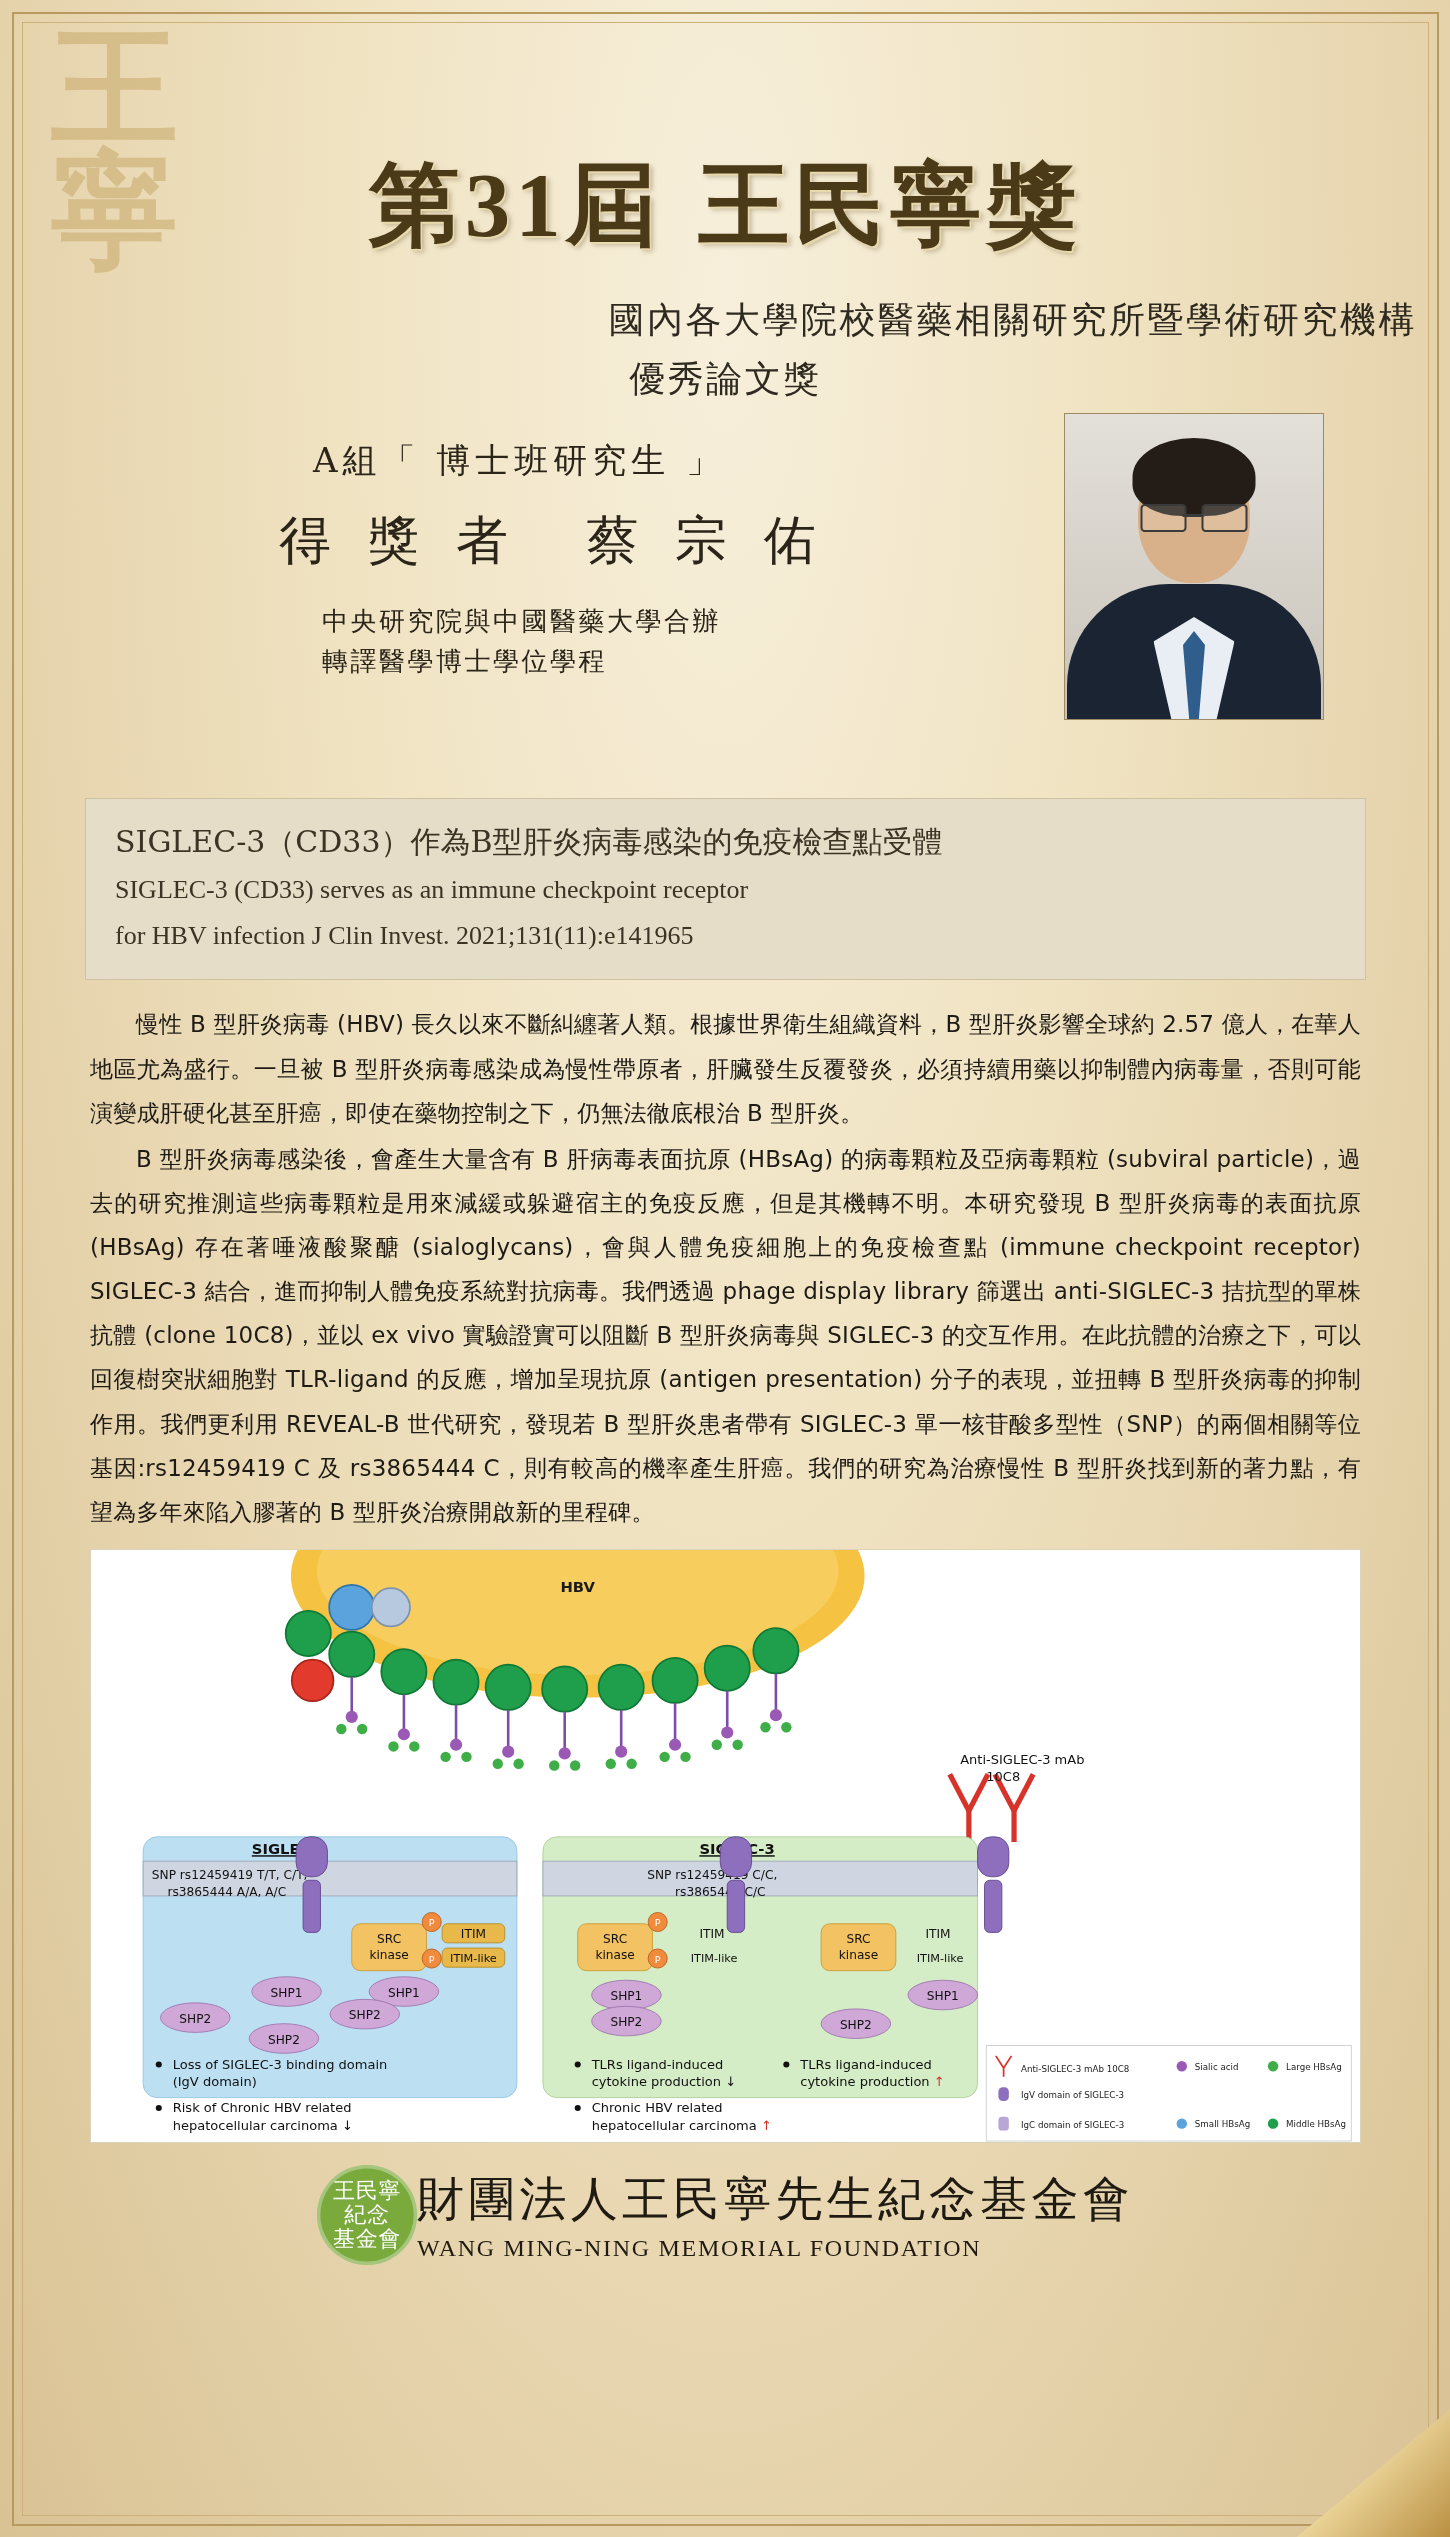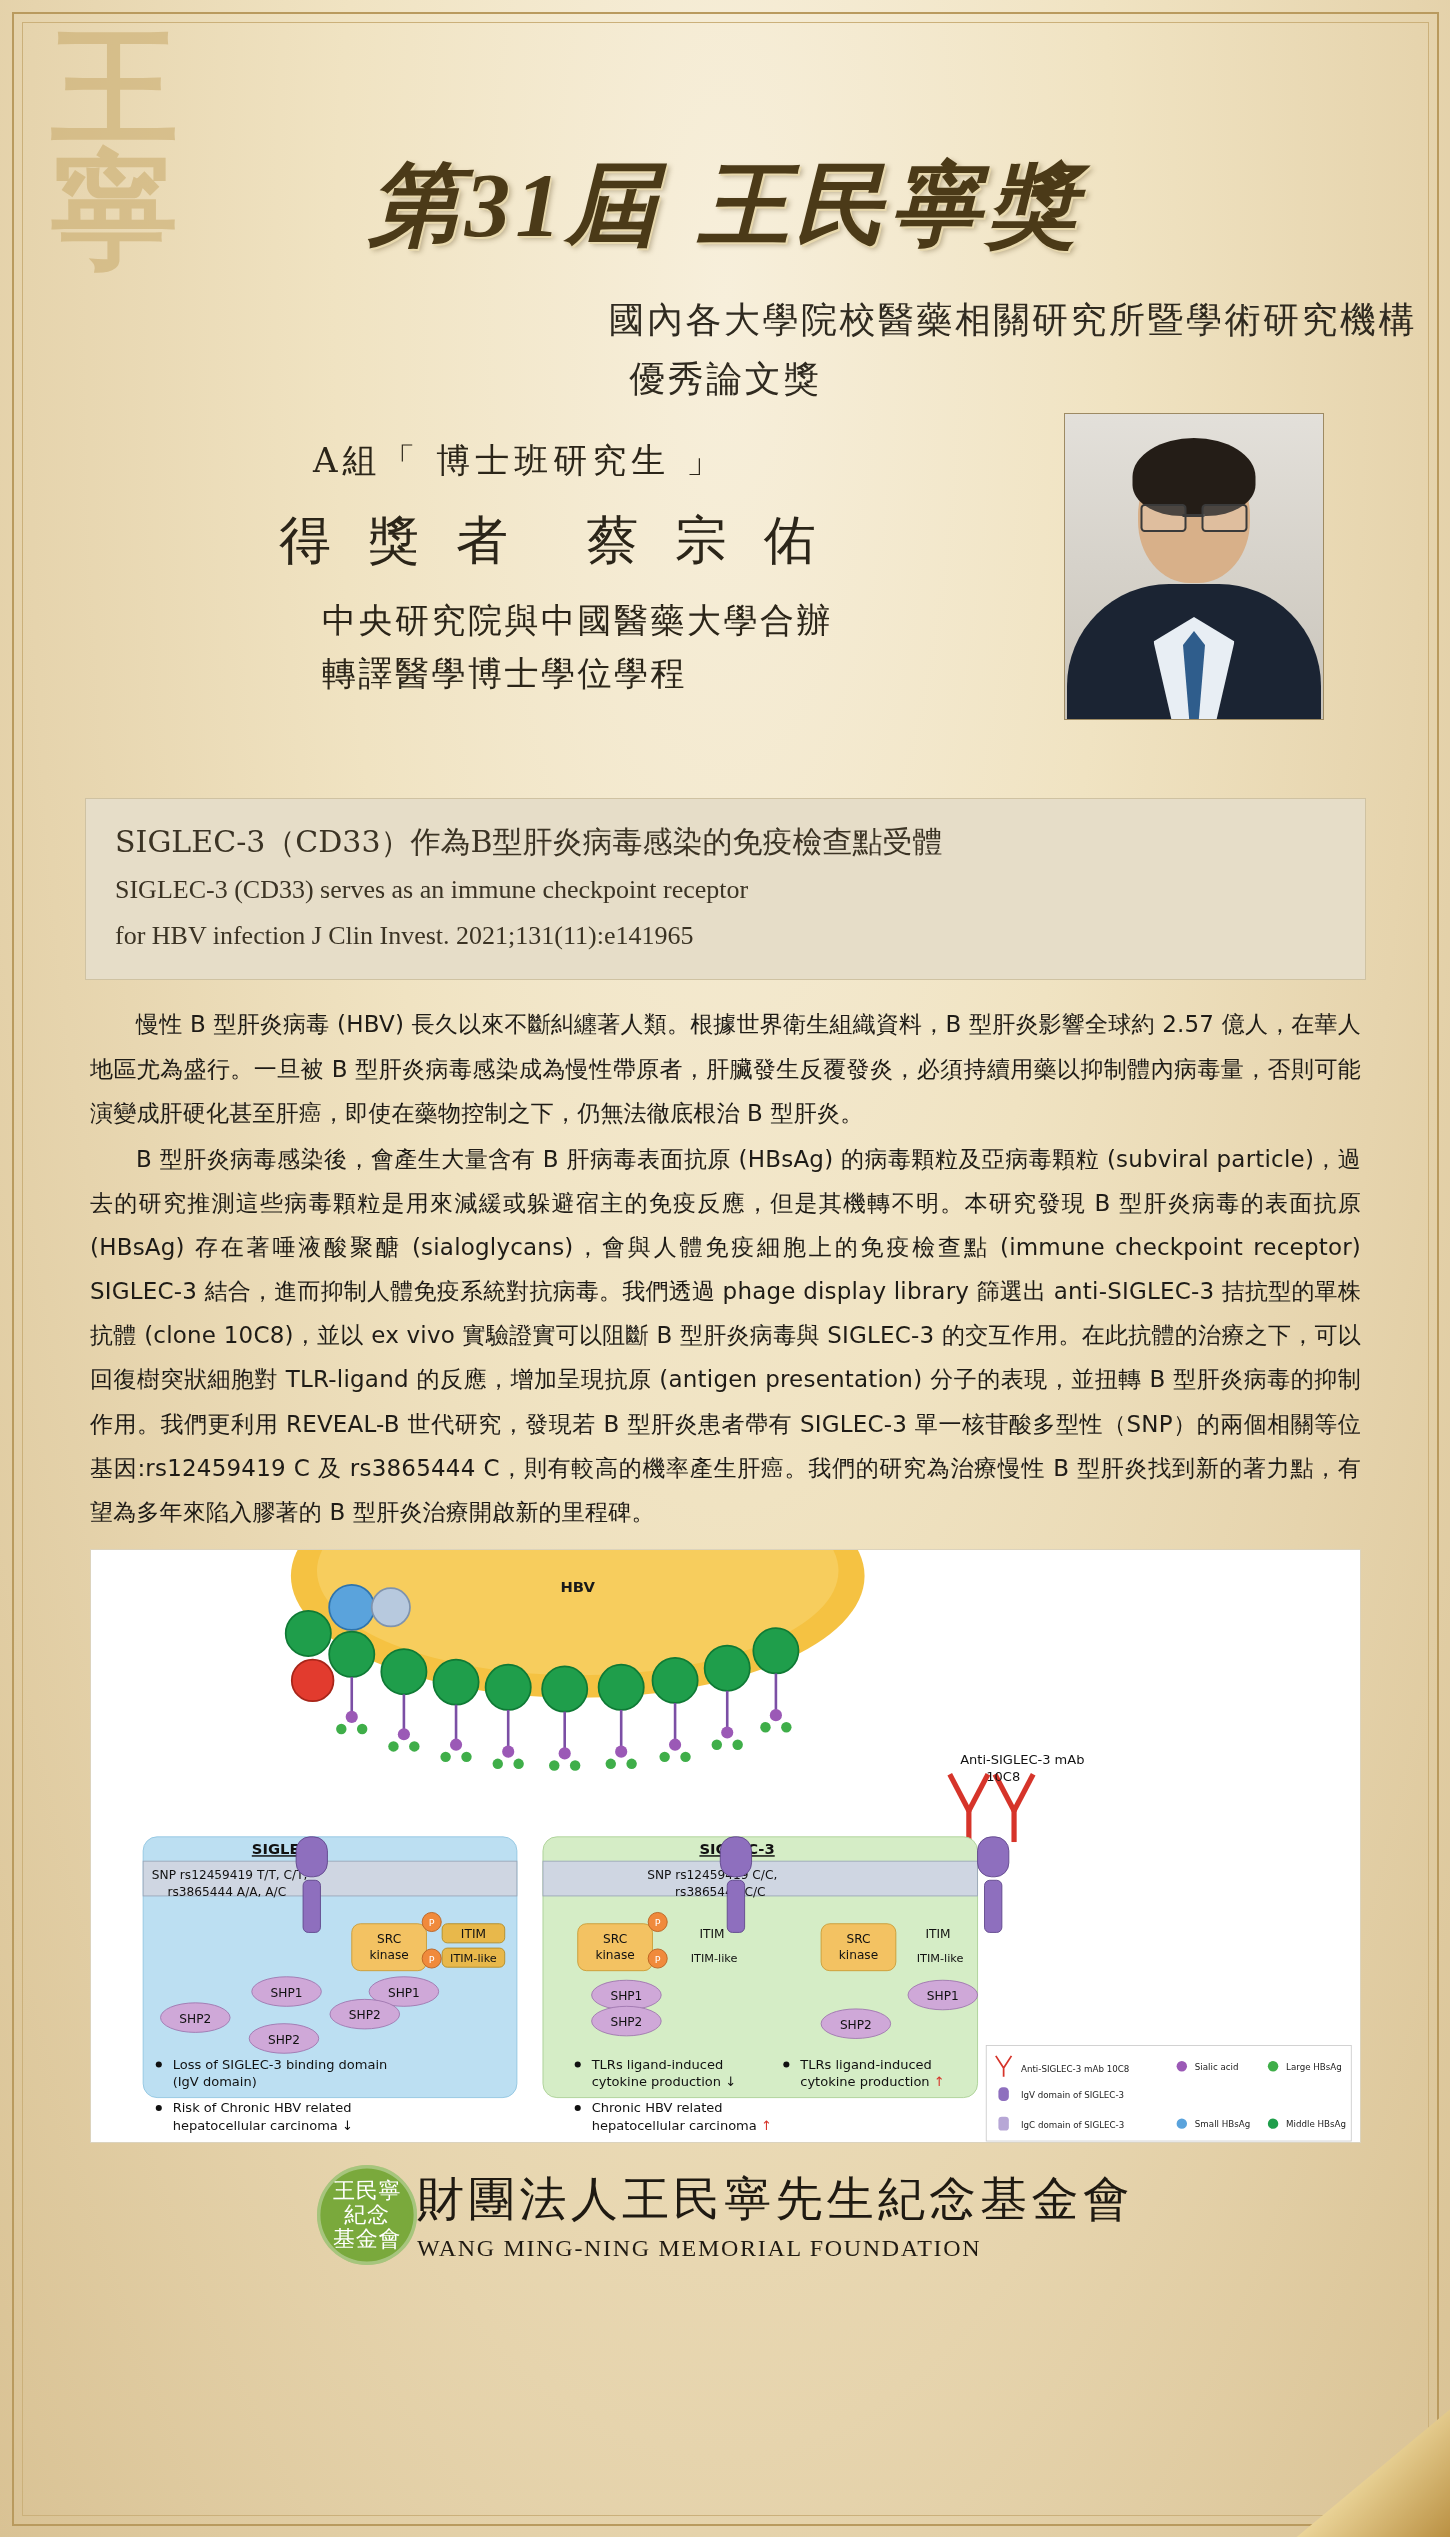--- a/index.html
+++ b/index.html
@@ -33,21 +33,20 @@
   .content{position:absolute;inset:34px;}
 
   .award-title{
     text-align:center;margin-top:110px;
     font-family:"DejaVu Serif", serif;
     font-weight:700;
     font-size:91px;
     letter-spacing:5px;
     color:#4b3a18;
     text-shadow:1.7px 1.7px 0 #e8d9ae, 3.4px 3.4px 5px rgba(90,70,30,.35);
-    font-style:italic;
   }
   .award-title .num{font-family:"Liberation Serif",serif;}
   .award-sub1{
     text-align:right;margin-top:29px;
     font-size:36px;letter-spacing:2.5px;color:#2f2a20;
     font-family:Liberation Mono, monospace;
   }
   .award-sub2{
     text-align:center;margin-top:10px;
     font-size:36px;letter-spacing:2.5px;color:#2f2a20;
@@ -62,22 +61,22 @@
     font-size:34px;letter-spacing:5px;color:#2b2519;
     font-family:"DejaVu Serif", serif;
   }
   .winner-line{
     margin-top:22px;text-align:left;padding-left:245px;
     font-size:52px;letter-spacing:10px;color:#2b2519;
     font-family:"DejaVu Serif", serif;
   }
   .winner-line .name{margin-left:42px;}
   .affil{
-    margin-top:18px;text-align:left;padding-left:288px;
-    font-size:34px;line-height:1.55;letter-spacing:2.5px;color:#2b2519;
+    margin-top:25px;text-align:left;padding-left:288px;
+    font-size:26px;line-height:1.55;letter-spacing:2.5px;color:#2b2519;
     font-family:"DejaVu Serif", serif;
   }
   .portrait{
     position:absolute;right:93px;top:-25px;width:258px;height:305px;
     border:1.7px solid #9d8a63;
     background:linear-gradient(160deg,#dedad2 0%, #cdc8bd 48%, #bdb7ab 100%);
     overflow:hidden;
   }
   .portrait .bg{position:absolute;inset:0;background:linear-gradient(#e3e0da,#c9c4ba);}
   .portrait .head{

